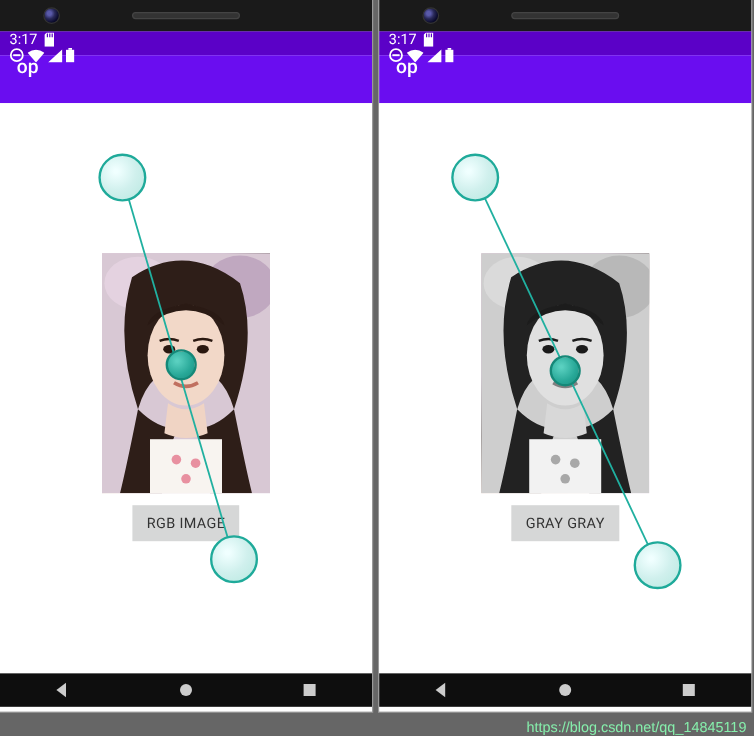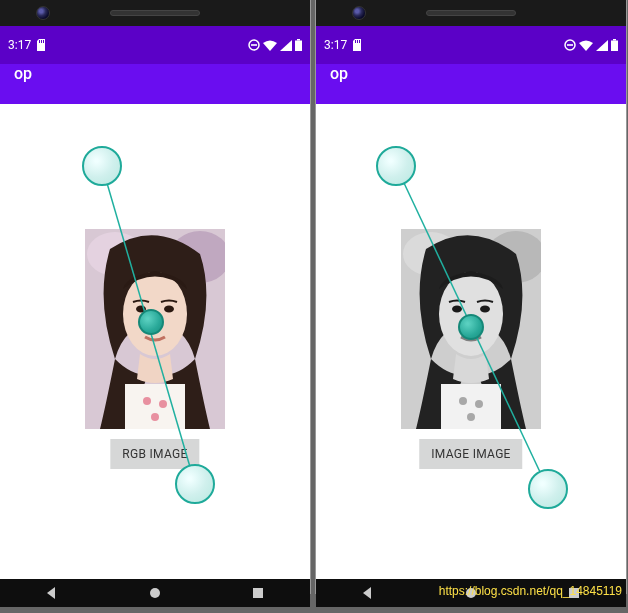--- a/index.html
+++ b/index.html
@@ -40,28 +40,29 @@
       position: absolute;
       left: 36px;
       top: 6px;
       width: 14px;
       height: 14px;
       border-radius: 50%;
       background: radial-gradient(circle at 35% 35%, #5a5aaa 15%, #2a2a5a 40%, #0a0a2a 70%);
       border: 1px solid #333;
     }
     .status-bar {
-      height: 38px;
+      height: 20px;
       background: #5b01c7;
       display: flex;
-      align-items: center;
+      align-items: flex-start;
       justify-content: space-between;
       padding: 0 8px;
       color: #fff;
       font-size: 12px;
+      flex-direction: column;
     }
     .status-left { display: flex; align-items: center; gap: 6px; }
     .status-right { display: flex; align-items: center; gap: 3px; }
     .status-icon { display: inline-flex; }
     .app-bar {
       height: 40px;
       background: #6a0df0;
       color: #fff;
       display: flex;
       padding: 0 14px;
@@ -118,22 +119,22 @@
       height: 28px;
       background: #0e0e0e;
       display: flex;
       justify-content: space-around;
       align-items: center;
     }
     .nav-btn { color: #ccc; display: flex; align-items: center; justify-content: center; width: 40px; height: 28px; cursor: pointer; }
     .watermark {
       position: absolute;
       right: 6px;
-      bottom: 15px;
-      color: #fde047;
+      bottom: 0;
+      color: #86efac;
       font-size: 12px;
       font-family: Arial, sans-serif;
       pointer-events: none;
     }
   </style>
 </head>
 <body>
 
 <div class="phone left">
   <div class="phone-top">
@@ -285,21 +286,21 @@
         <path d="M66 95 Q70 100 74 95" stroke="#a0a0a0" stroke-width="1.5" fill="none"></path>
         <path d="M60 108 Q70 114 80 108" stroke="#808080" stroke-width="3" fill="none"></path>
         <path d="M30 130 Q20 180 15 200 L50 200 Q55 150 70 140 Q85 150 90 200 L125 200 Q120 180 110 130 Q90 150 70 145 Q50 150 30 130 Z" fill="#222"></path>
         <rect x="40" y="155" width="60" height="45" fill="#f2f2f2"></rect>
         <path d="M55 125 Q70 135 85 125 L88 150 Q70 158 52 150 Z" fill="#d8d8d8"></path>
         <circle cx="62" cy="172" r="4" fill="#a8a8a8"></circle>
         <circle cx="78" cy="175" r="4" fill="#a8a8a8"></circle>
         <circle cx="70" cy="188" r="4" fill="#a8a8a8"></circle>
       </svg>
     </div>
-    <button class="btn">IMAGE IMAGE</button>
+    <button class="btn">GRAY GRAY</button>
     <svg class="overlay-line" width="310" height="475">
       <line x1="80" y1="62" x2="232" y2="385" stroke="#20b0a0" stroke-width="1.5"></line>
     </svg>
     <div class="circle big" style="left:60px; top:42px;"></div>
     <div class="circle mid" style="left:142px; top:210px;"></div>
     <div class="circle big" style="left:212px; top:365px;"></div>
   </div>
   <div class="navbar">
     <div class="nav-btn">
         <svg width="14" height="14" viewBox="0 0 14 14">

